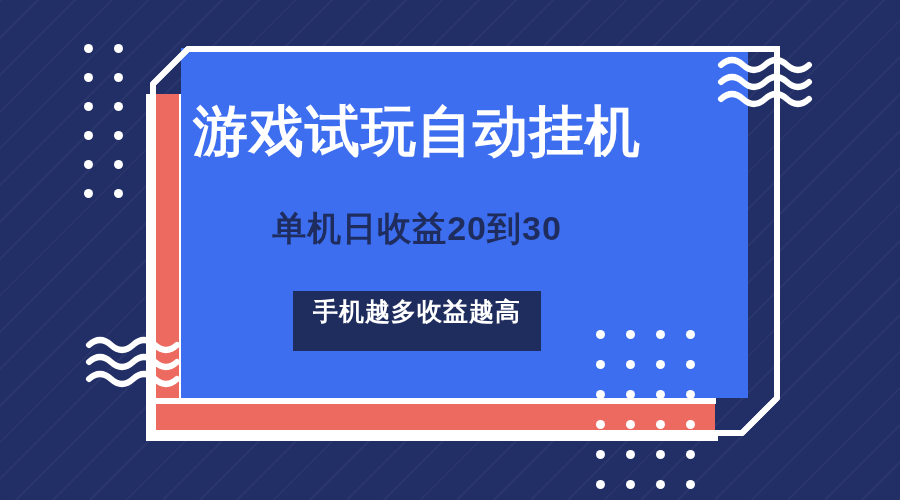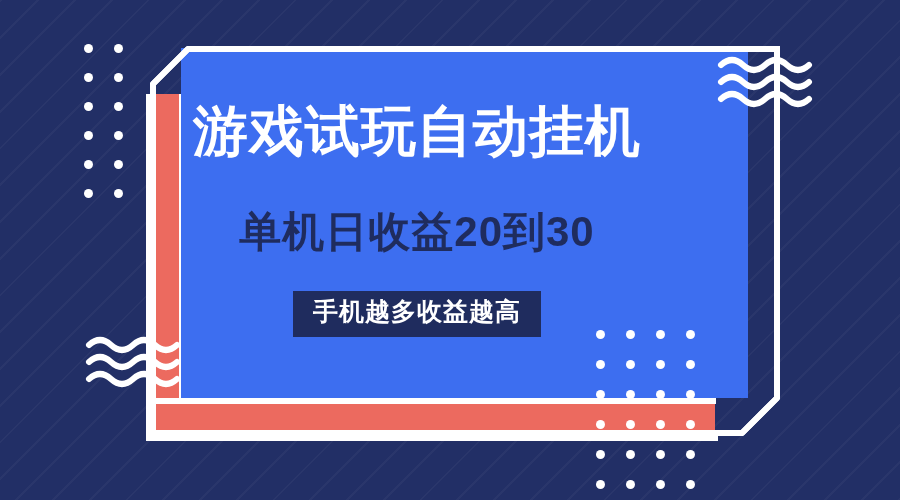--- a/index.html
+++ b/index.html
@@ -145,40 +145,40 @@
     letter-spacing: 1px;
     line-height: 1;
     white-space: nowrap;
   }
   .subtitle {
     position: absolute;
     left: 0; right: 0;
     top: 163px;
     text-align: center;
     color: #1f2c5e;
-    font-size: 42px;
+    font-size: 34px;
     font-weight: bold;
     letter-spacing: 1px;
     line-height: 1;
     white-space: nowrap;
   }
   .tagline-wrap {
     position: absolute;
     left: 0; right: 0;
     top: 243px;
     text-align: center;
   }
   .tagline {
     display: inline-block;
     background: #1f2c5e;
     color: #ffffff;
     font-size: 25px;
     font-weight: bold;
     letter-spacing: 1px;
-    padding: 8px 20px 13px 20px;
+    padding: 8px 20px 27px 20px;
     line-height: 1;
     white-space: nowrap;
   }
 </style>
 </head>
 <body>
 
 <div id="poster">
 
   <div class="red-vert"></div>

